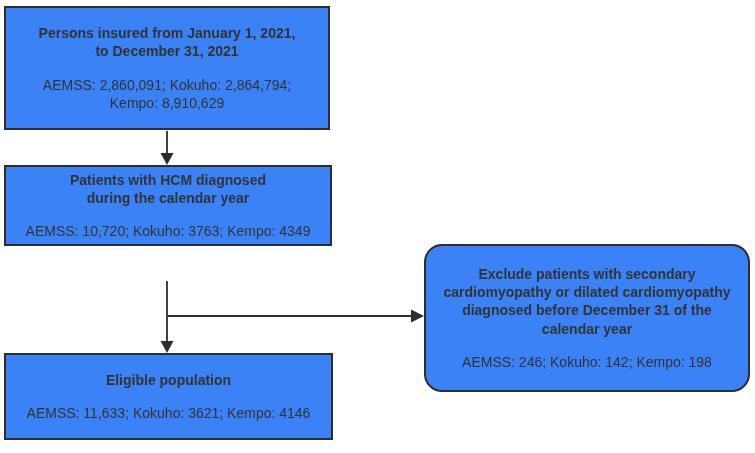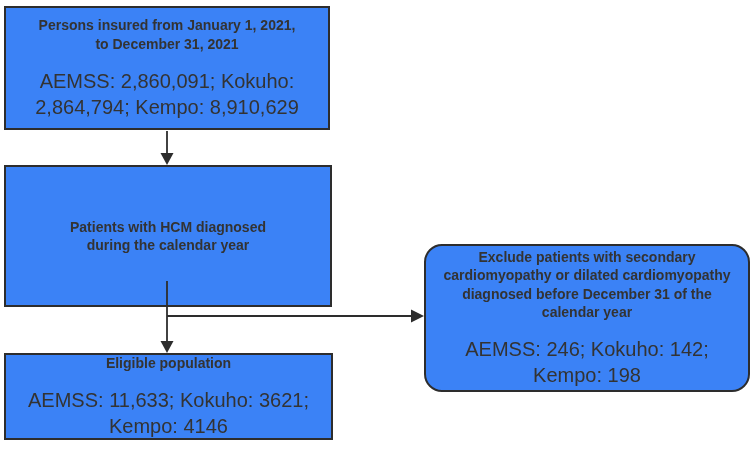--- a/index.html
+++ b/index.html
@@ -28,28 +28,28 @@
 
   .flow-box .box-title {
     font-weight: bold;
     font-size: 14px;
     line-height: 1.3;
     white-space: pre-line;
     color: #333333;
   }
 
   .flow-box .box-stats {
-    font-size: 20px;
+    font-size: 14px;
     line-height: 1.3;
     margin-top: 15px;
     color: #333333;
   }
 
   #box-persons-insured { left: 4px;   top: 6px;   width: 326px; height: 124px; padding: 4px 14px; }
-  #box-hcm-patients    { left: 4px;   top: 165px; width: 328px; height: 142px; padding: 12px 10px; }
+  #box-hcm-patients    { left: 4px;   top: 165px; width: 328px; height: 81px; padding: 12px 10px; }
   #box-exclusion       { left: 424px; top: 244px; width: 326px; height: 148px; padding: 20px 6px; border-radius: 18px; }
   #box-eligible        { left: 4px;   top: 353px; width: 329px; height: 87px;  padding: 4px 10px; }
 
   .connector-layer {
     position: absolute;
     left: 0; top: 0;
     width: 755px;
     height: 453px;
     pointer-events: none;
   }
@@ -61,20 +61,21 @@
 
   <div class="flow-box" id="box-persons-insured">
     <div class="box-title">Persons insured from January 1, 2021,
 to December 31, 2021</div>
     <div class="box-stats">AEMSS: 2,860,091; Kokuho: 2,864,794; Kempo: 8,910,629</div>
   </div>
 
   <div class="flow-box" id="box-hcm-patients">
     <div class="box-title">Patients with HCM diagnosed
 during the calendar year</div>
+    <div class="box-stats">AEMSS: 10,720; Kokuho: 3763; Kempo: 4349</div>
   </div>
 
   <div class="flow-box" id="box-exclusion">
     <div class="box-title">Exclude patients with secondary
 cardiomyopathy or dilated cardiomyopathy
 diagnosed before December 31 of the
 calendar year</div>
     <div class="box-stats">AEMSS: 246; Kokuho: 142; Kempo: 198</div>
   </div>
 

